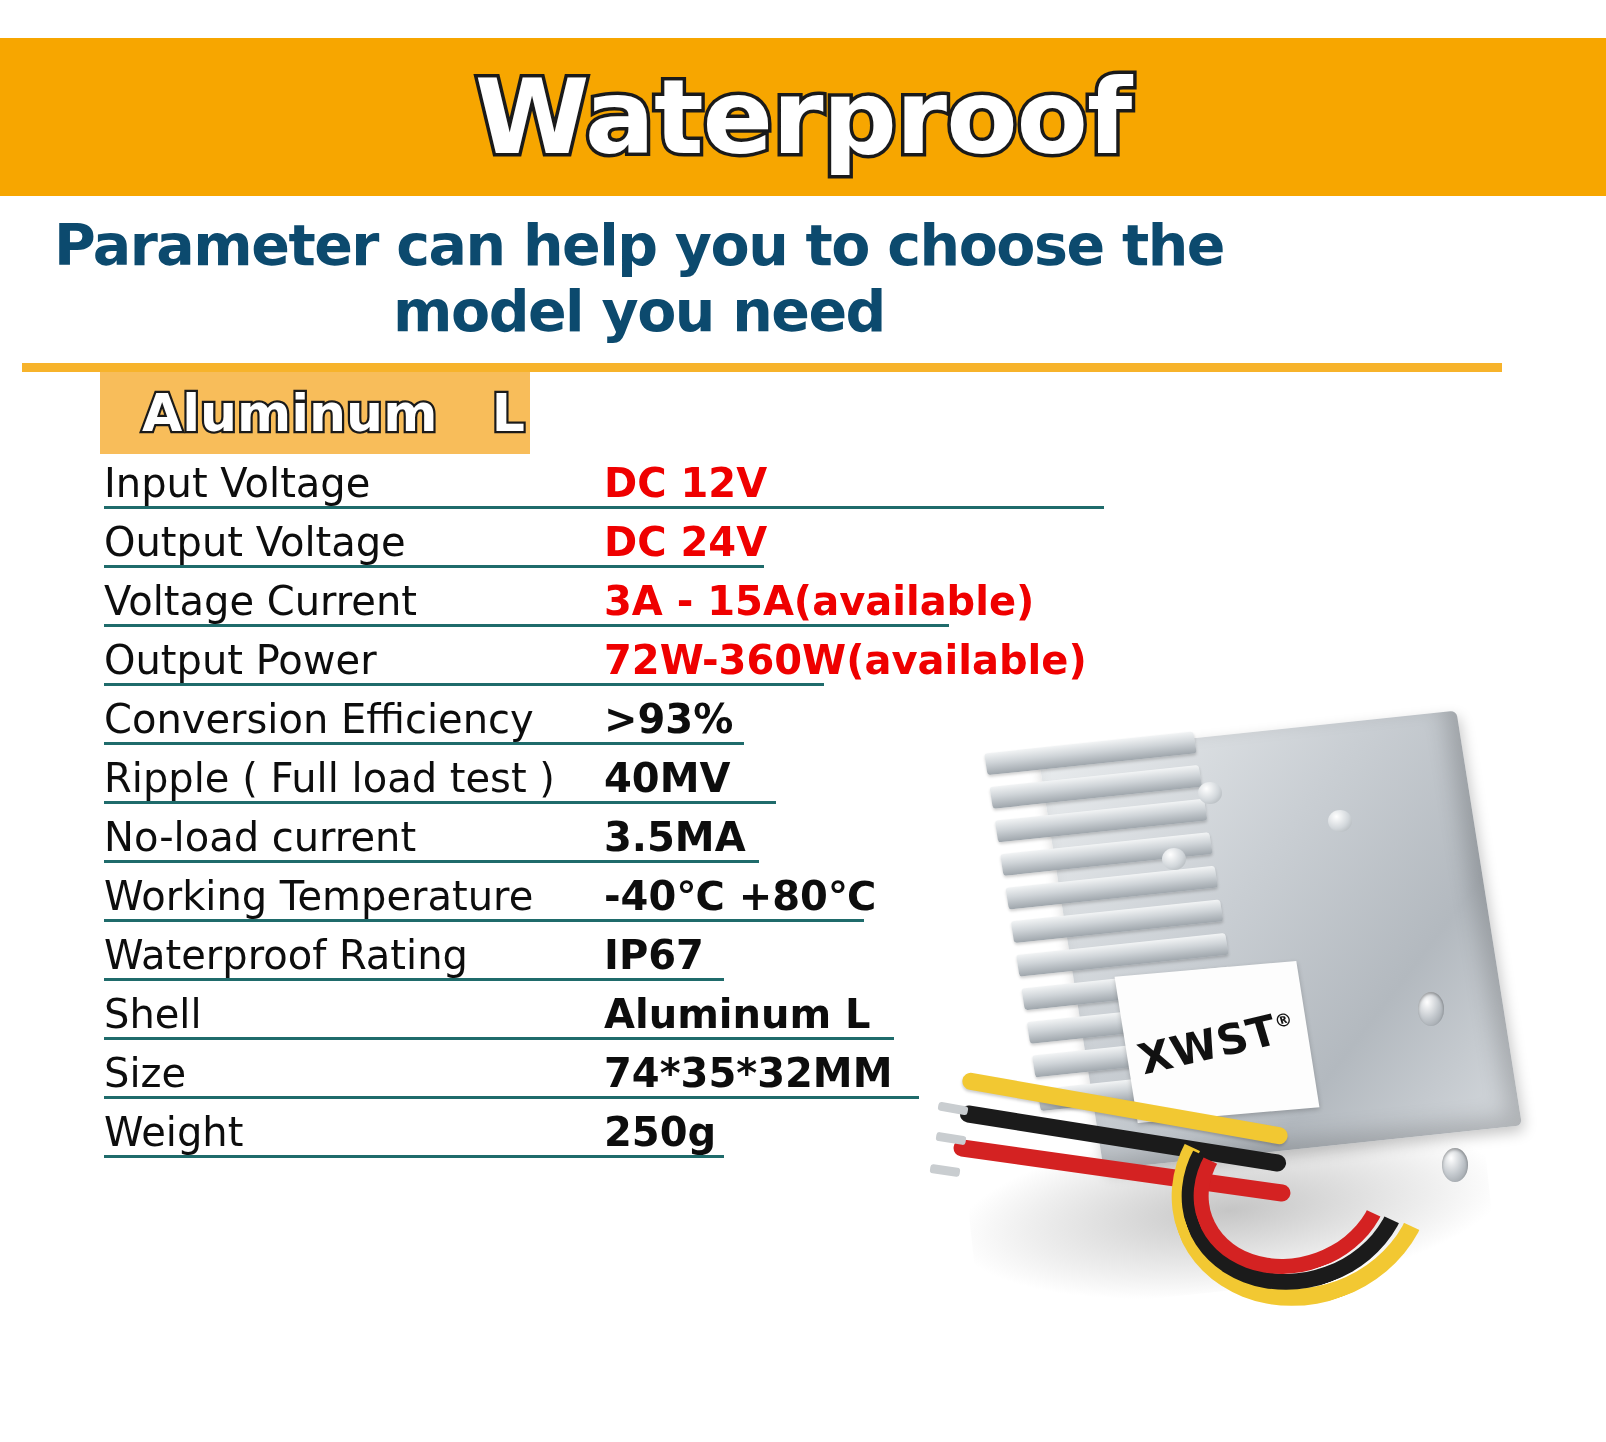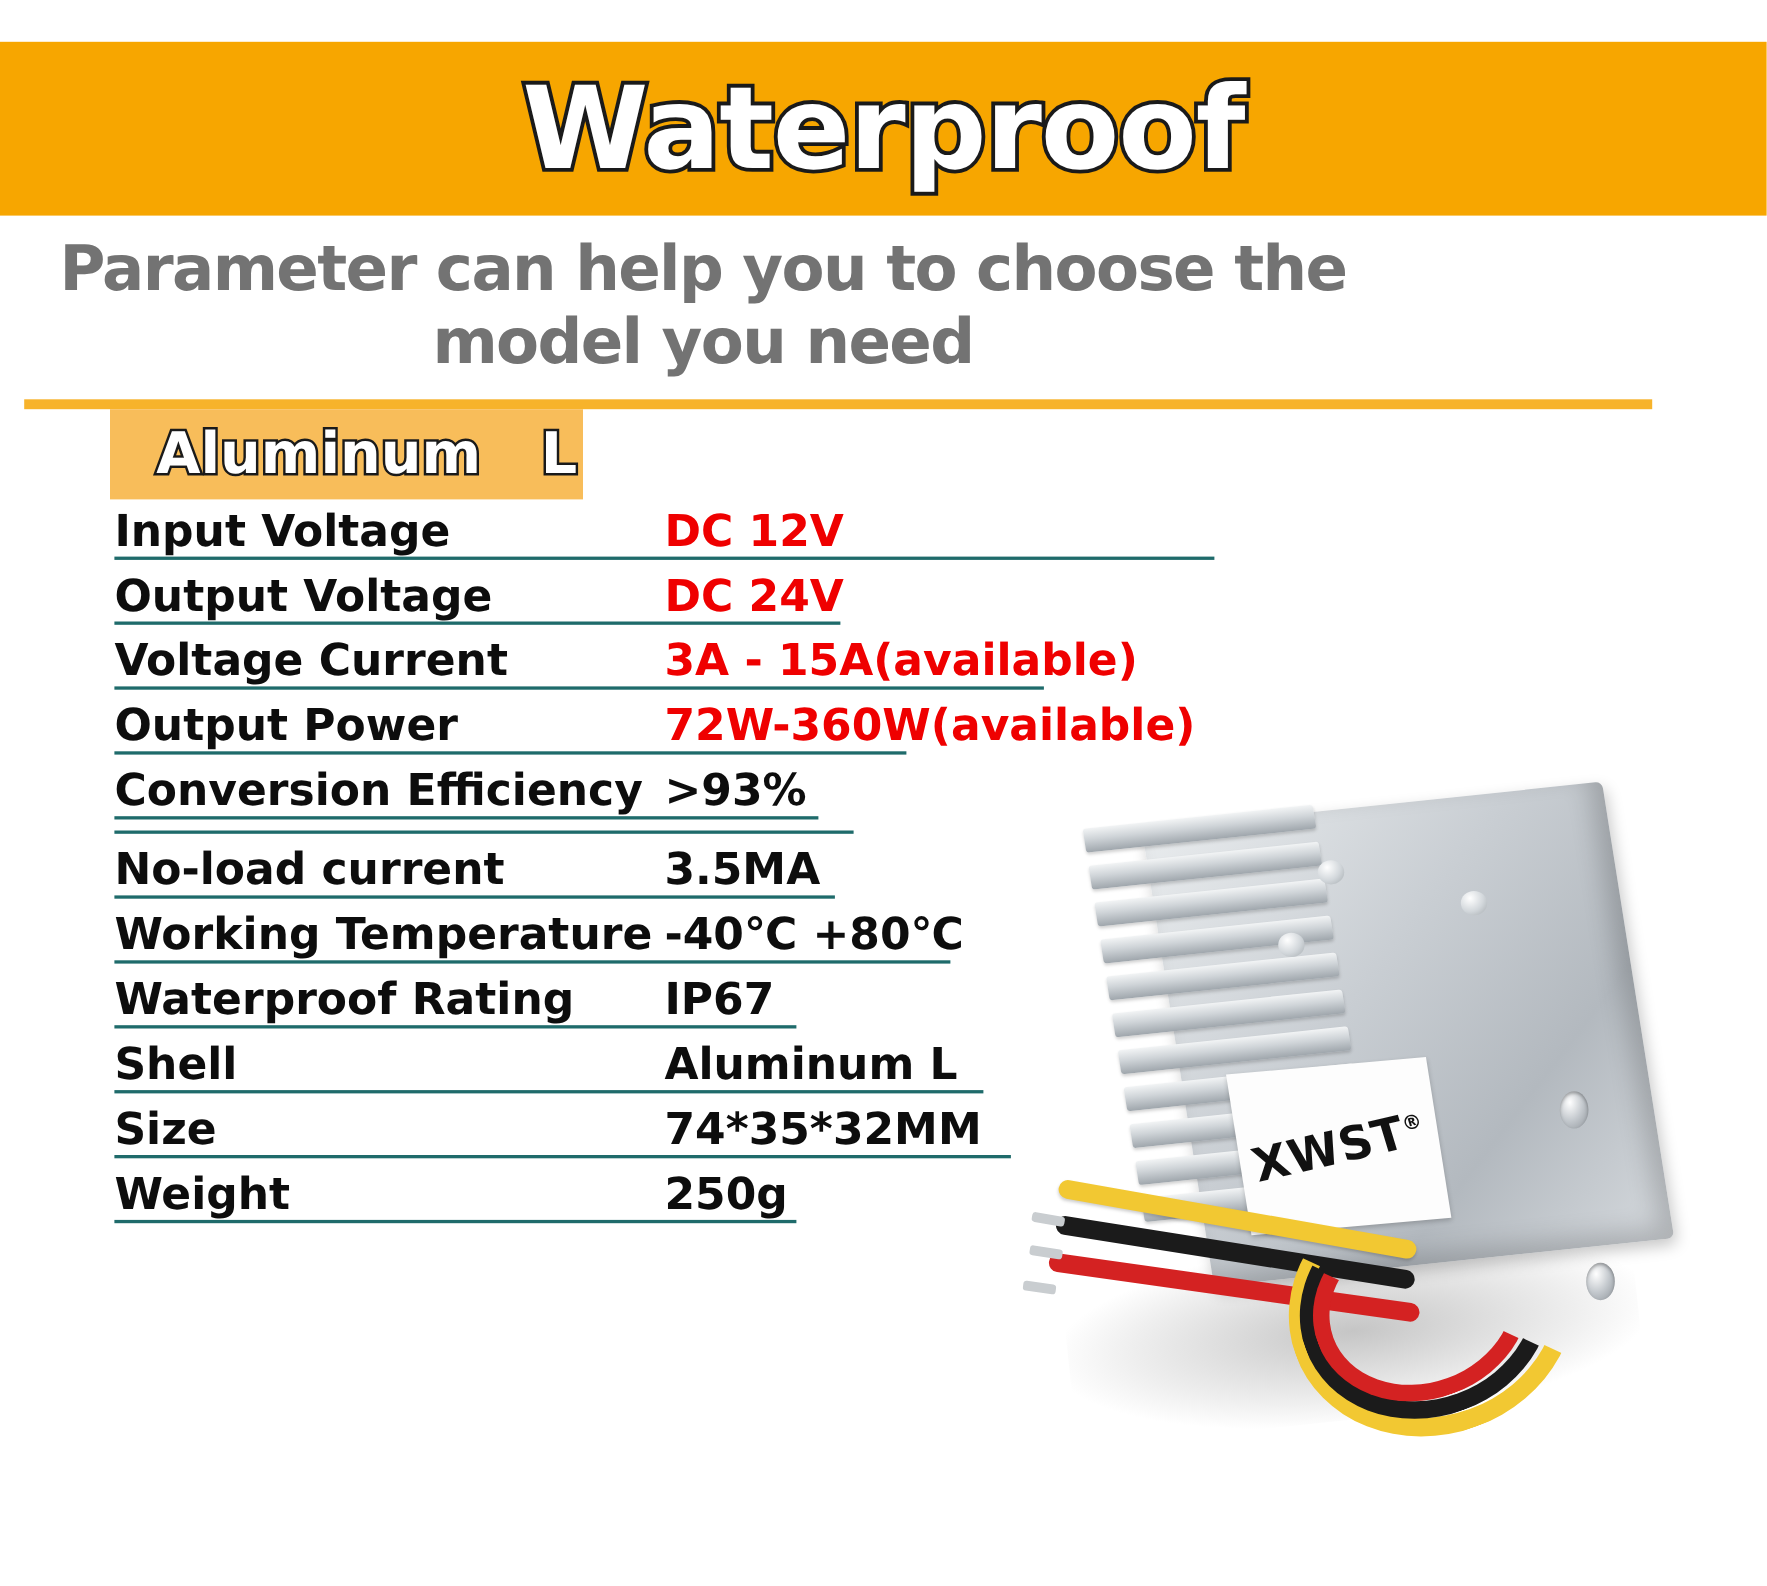--- a/index.html
+++ b/index.html
@@ -40,21 +40,21 @@
 
   
   .subheading {
     position: absolute;
     left: 0;
     top: 212px;
     width: 1278px;
     text-align: center;
     font-size: 57px;
     font-weight: bold;
-    color: #737373;
+    color: #0c4a6e;
     letter-spacing: -1.5px;
     font-family: "DejaVu Sans", sans-serif;
   }
 
   
   .table-wrap {
     position: absolute;
     left: 22px;
     top: 363px;
     width: 1480px;
@@ -90,21 +90,21 @@
     margin-left: 82px;
     border-collapse: collapse;
   }
   table.spec td {
     padding: 0;
     vertical-align: bottom;
     font-family: "DejaVu Sans", sans-serif;
   }
   .spec-row-label {
     font-size: 40px;
-    font-weight: bold;
+    font-weight: normal;
     color: #0d0d0d;
     white-space: nowrap;
     padding-right: 10px;
     padding-bottom: 4px;
   }
   .spec-row-value {
     font-size: 40px;
     font-weight: bold;
     color: #0d0d0d;
     white-space: nowrap;
@@ -333,20 +333,24 @@
       <tr>
         <td class="spec-row-label">Conversion Efficiency</td>
         <td class="spec-row-value">&gt;93%</td>
       </tr>
       <tr>
         <td class="underline-cell" colspan="2">
             <div class="underline" style="width:640px"></div>
           </td>
       </tr>
 
+      <tr>
+        <td class="spec-row-label">Ripple ( Full load test )</td>
+        <td class="spec-row-value">40MV</td>
+      </tr>
       <tr>
         <td class="underline-cell" colspan="2">
             <div class="underline" style="width:672px"></div>
           </td>
       </tr>
 
       <tr>
         <td class="spec-row-label">No-load current</td>
         <td class="spec-row-value">3.5MA</td>
       </tr>

